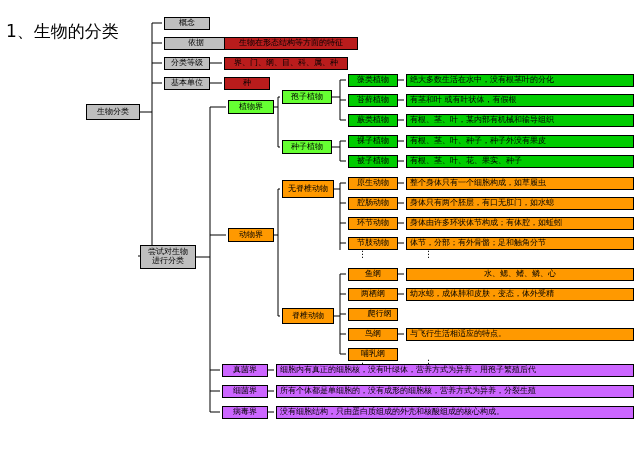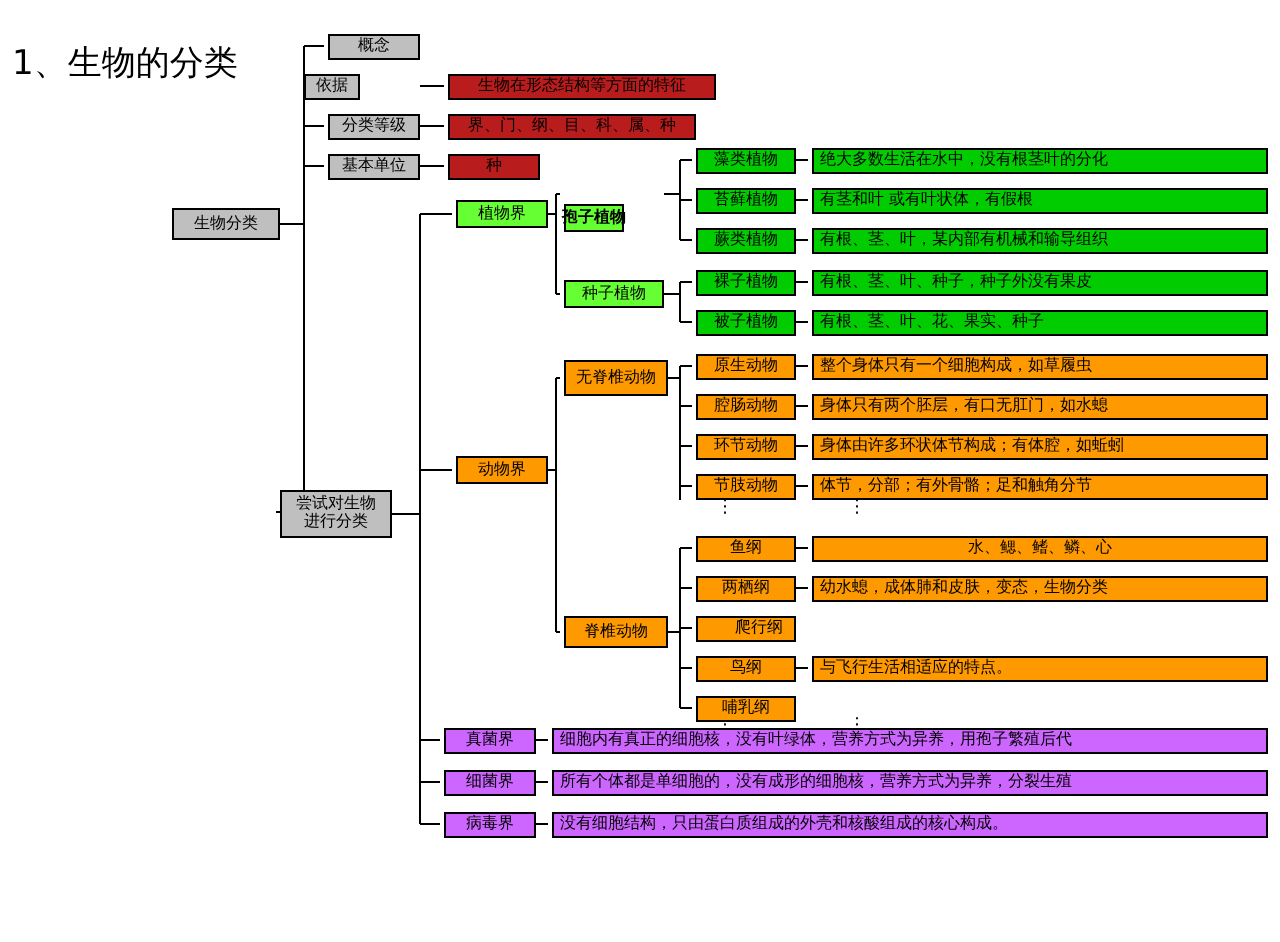--- a/index.html
+++ b/index.html
@@ -136,34 +136,34 @@
   <div class="dots" style="left:424px;top:252px;">
     <div>⋮</div>
   </div>
   <div class="dots" style="left:424px;top:361px;">
     <div>⋮</div>
   </div>
 
   <div id="nodes-layer">
       <div class="node gray" style="left: 86px; top: 104px; width: 54px; height: 16px;">生物分类</div>
       <div class="node gray" style="left: 164px; top: 17px; width: 46px; height: 13px;">概念</div>
-      <div class="node gray" style="left: 152px; top: 37px; width: 28px; height: 13px;">依据</div>
+      <div class="node gray" style="left: 164px; top: 37px; width: 64px; height: 13px;">依据</div>
       <div class="node gray" style="left: 164px; top: 57px; width: 46px; height: 13px;">分类等级</div>
       <div class="node gray" style="left: 164px; top: 77px; width: 46px; height: 13px;">基本单位</div>
       <div class="node white" style="left: 224px; top: 37px; width: 134px; height: 13px;">生物在形态结构等方面的特征</div>
       <div class="node white" style="left: 224px; top: 57px; width: 124px; height: 13px;">界、门、纲、目、科、属、种</div>
       <div class="node white" style="left: 224px; top: 77px; width: 46px; height: 13px;">种</div>
       <div class="node gray" style="left: 140px; top: 245px; width: 56px; height: 24px; white-space: pre-line; line-height: 1.1;">尝试对生物
 进行分类</div>
       <div class="node lgreen" style="left: 228px; top: 100px; width: 46px; height: 14px;">植物界</div>
       <div class="node orange" style="left: 228px; top: 228px; width: 46px; height: 14px;">动物界</div>
       <div class="node purple" style="left: 222px; top: 364px; width: 46px; height: 13px;">真菌界</div>
       <div class="node purple" style="left: 222px; top: 385px; width: 46px; height: 13px;">细菌界</div>
       <div class="node purple" style="left: 222px; top: 406px; width: 46px; height: 13px;">病毒界</div>
-      <div class="node lgreen" style="left: 282px; top: 102px; width: 30px; height: 14px; font-weight: bold;">孢子植物</div>
+      <div class="node lgreen" style="left: 282px; top: 90px; width: 50px; height: 14px;">孢子植物</div>
       <div class="node lgreen" style="left: 282px; top: 140px; width: 50px; height: 14px;">种子植物</div>
       <div class="node green" style="left: 348px; top: 74px; width: 50px; height: 13px;">藻类植物</div>
       <div class="node green" style="left: 348px; top: 94px; width: 50px; height: 13px;">苔藓植物</div>
       <div class="node green" style="left: 348px; top: 114px; width: 50px; height: 13px;">蕨类植物</div>
       <div class="node green" style="left: 348px; top: 135px; width: 50px; height: 13px; text-align: center;">裸子植物</div>
       <div class="node green" style="left: 348px; top: 155px; width: 50px; height: 13px;">被子植物</div>
       <div class="node green left" style="left: 406px; top: 74px; width: 228px; height: 13px;">绝大多数生活在水中，没有根茎叶的分化</div>
       <div class="node green left" style="left: 406px; top: 94px; width: 228px; height: 13px;">有茎和叶 或有叶状体，有假根</div>
       <div class="node green left" style="left: 406px; top: 114px; width: 228px; height: 13px;">有根、茎、叶，某内部有机械和输导组织</div>
       <div class="node green left" style="left: 406px; top: 135px; width: 228px; height: 13px;">有根、茎、叶、种子，种子外没有果皮</div>
@@ -177,19 +177,19 @@
       <div class="node orange" style="left: 348px; top: 268px; width: 50px; height: 13px;">鱼纲</div>
       <div class="node orange" style="left: 348px; top: 288px; width: 50px; height: 13px;">两栖纲</div>
       <div class="node orange" style="left: 348px; top: 308px; width: 50px; height: 13px; padding-left: 15px;">爬行纲</div>
       <div class="node orange" style="left: 348px; top: 328px; width: 50px; height: 13px;">鸟纲</div>
       <div class="node orange" style="left: 348px; top: 348px; width: 50px; height: 13px;">哺乳纲</div>
       <div class="node orange left" style="left: 406px; top: 177px; width: 228px; height: 13px;">整个身体只有一个细胞构成，如草履虫</div>
       <div class="node orange left" style="left: 406px; top: 197px; width: 228px; height: 13px;">身体只有两个胚层，有口无肛门，如水螅</div>
       <div class="node orange left" style="left: 406px; top: 217px; width: 228px; height: 13px;">身体由许多环状体节构成；有体腔，如蚯蚓</div>
       <div class="node orange left" style="left: 406px; top: 237px; width: 228px; height: 13px;">体节，分部；有外骨骼；足和触角分节</div>
       <div class="node orange" style="left: 406px; top: 268px; width: 228px; height: 13px;">水、鳃、鳍、鳞、心</div>
-      <div class="node orange left" style="left: 406px; top: 288px; width: 228px; height: 13px;">幼水螅，成体肺和皮肤，变态，生物分类</div>
+      <div class="node orange left" style="left: 406px; top: 288px; width: 228px; height: 13px;">幼水螅，成体肺和皮肤，变态，体外受精</div>
       <div class="node orange left" style="left: 406px; top: 328px; width: 228px; height: 13px;">与飞行生活相适应的特点。</div>
       <div class="node purple left" style="left: 276px; top: 364px; width: 358px; height: 13px;">细胞内有真正的细胞核，没有叶绿体，营养方式为异养，用孢子繁殖后代</div>
       <div class="node purple left" style="left: 276px; top: 385px; width: 358px; height: 13px;">所有个体都是单细胞的，没有成形的细胞核，营养方式为异养，分裂生殖</div>
       <div class="node purple left" style="left: 276px; top: 406px; width: 358px; height: 13px;">没有细胞结构，只由蛋白质组成的外壳和核酸组成的核心构成。</div>
     </div>
 </div>
 
 </body></html>

